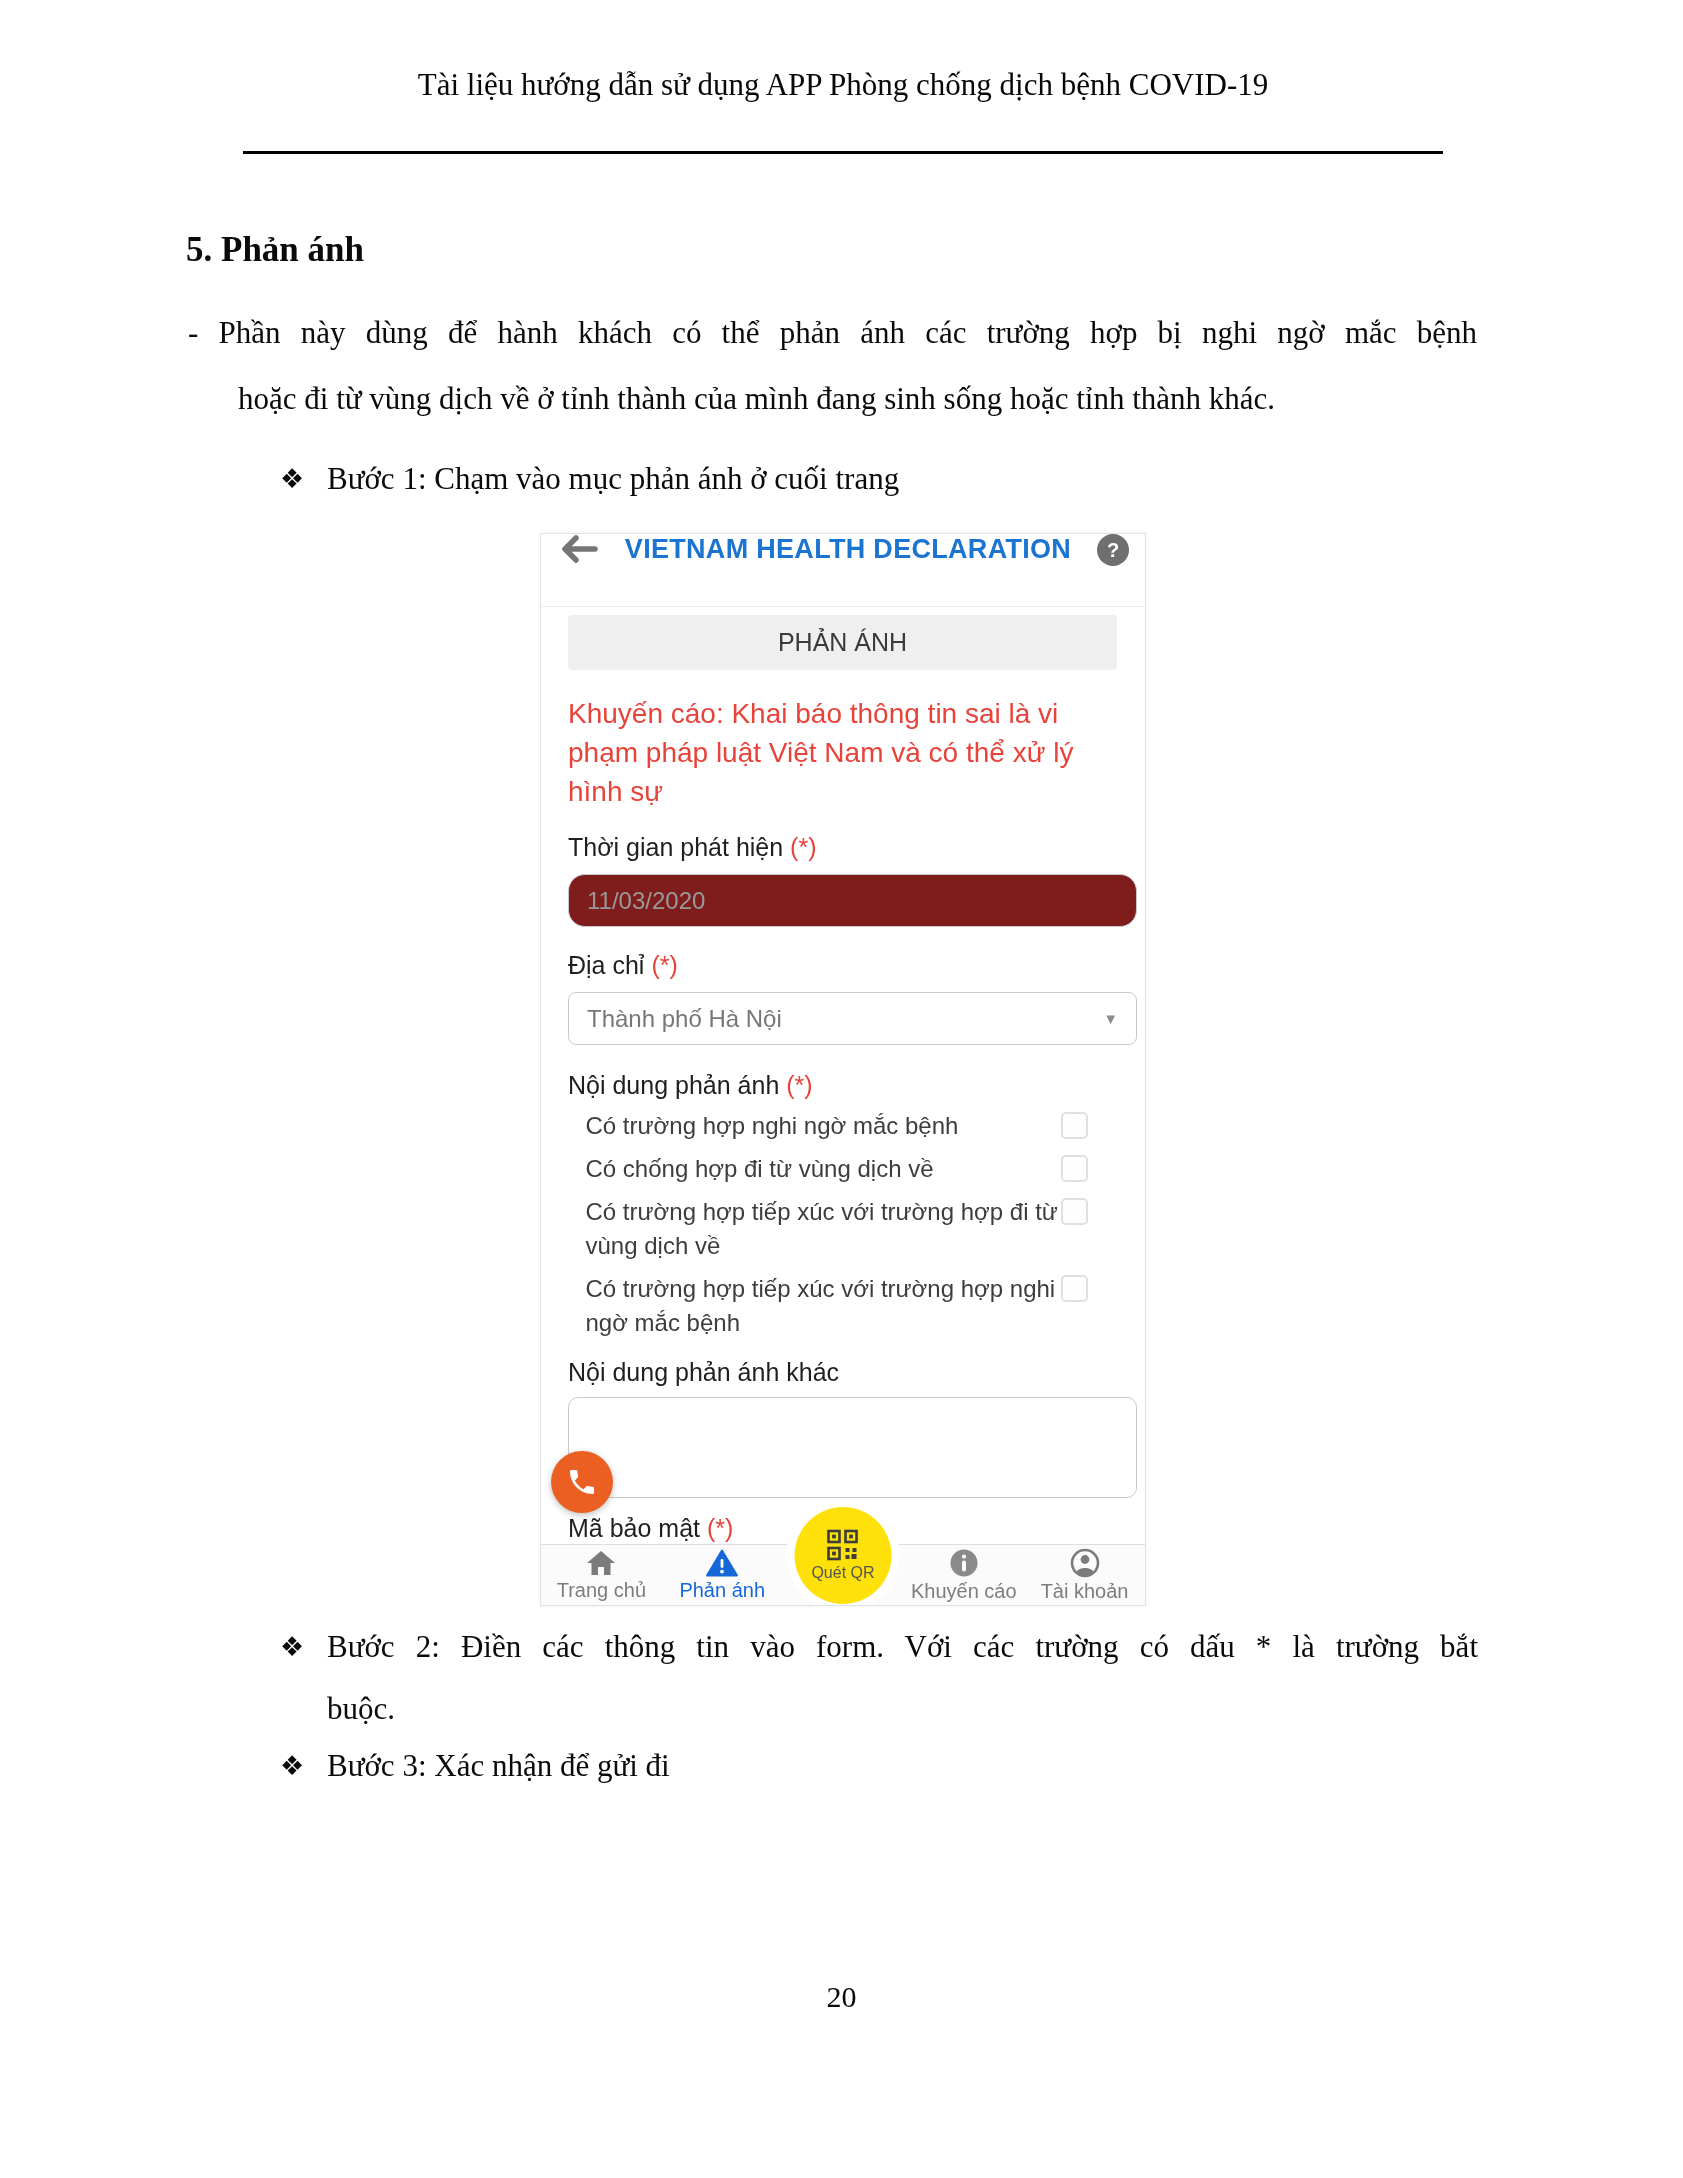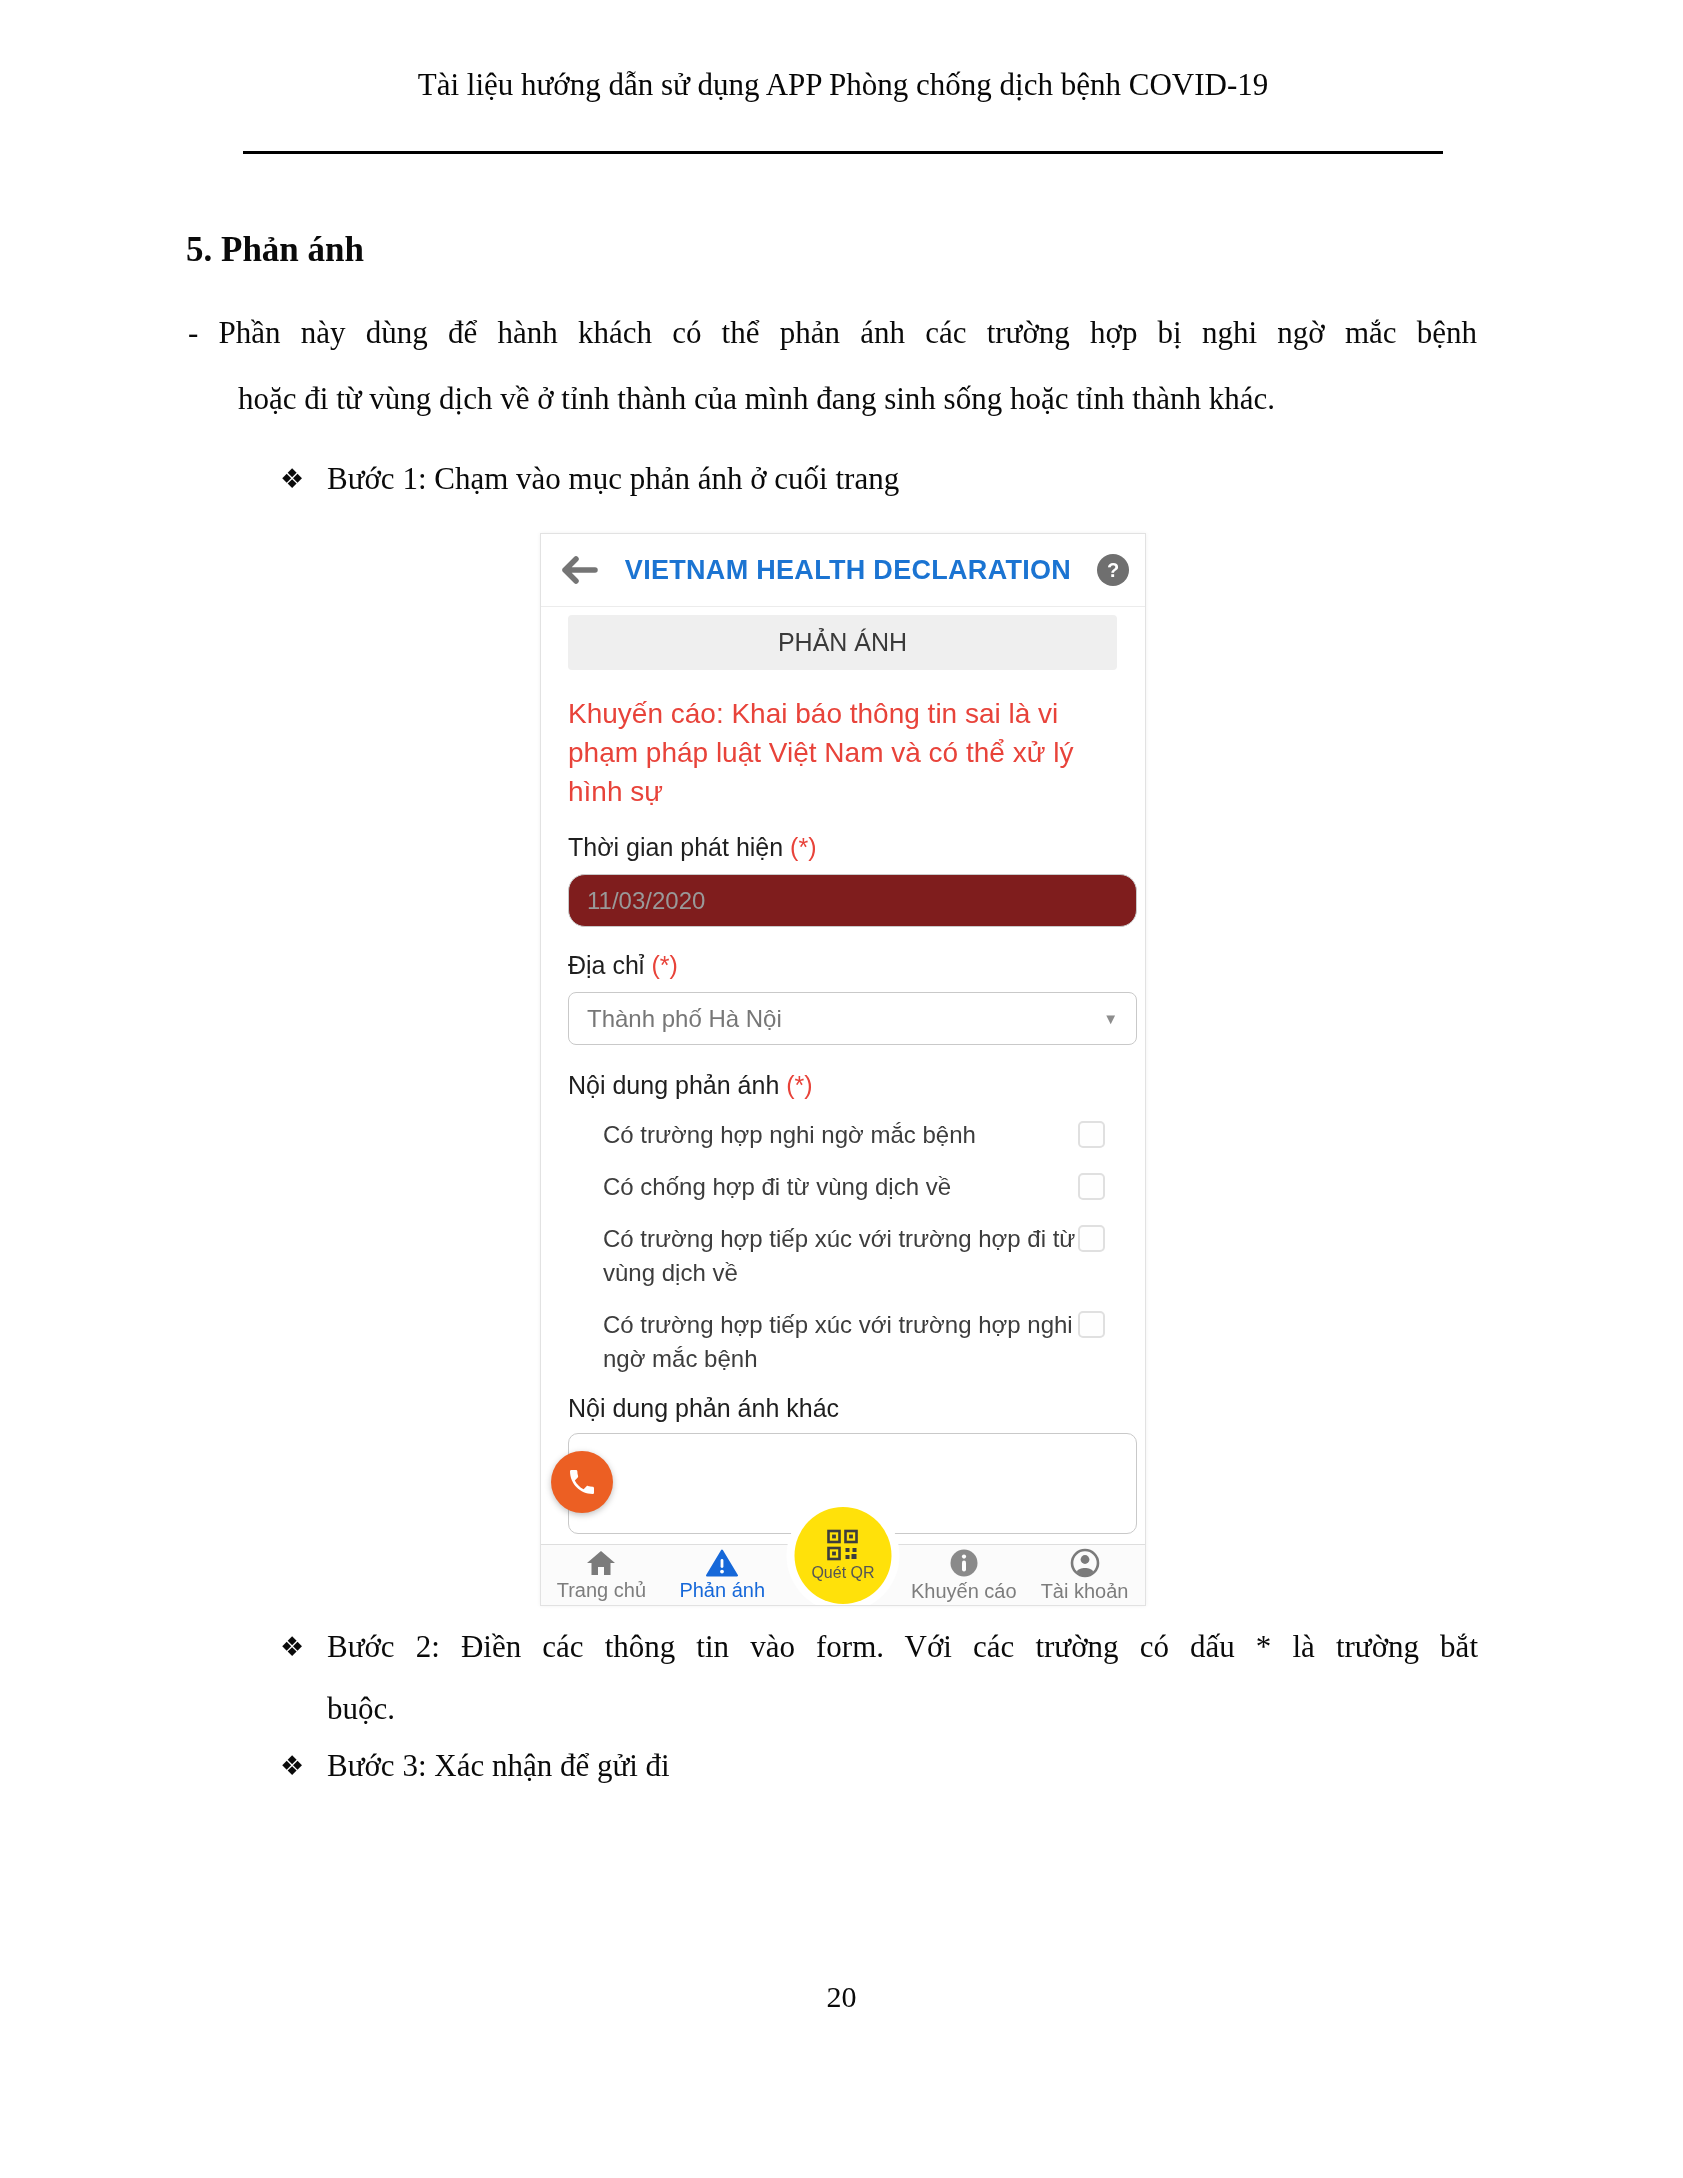--- a/index.html
+++ b/index.html
@@ -38,21 +38,21 @@
 
   
   .app {
     position:absolute; top:533px; left:540px; width:606px; height:1073px;
     background:#fff; border:1px solid #e2e2e2; box-shadow:0 0 4px rgba(0,0,0,.06);
     font-family:"Liberation Sans", sans-serif; color:#333;
     padding-left:27px; padding-right:8px; overflow:hidden;
   }
   .app-header {
     height:73px; margin:0 -8px 0 -27px; padding:0 16px 0 20px;
-    display:flex; align-items:center; border-bottom:1px solid #ececec;
+    display:flex; align-items:flex-start; border-bottom:1px solid #ececec;
     background:#fff;
   }
   .back-btn { width:38px; height:30px; cursor:pointer; flex:0 0 auto; }
   .app-title { flex:1; text-align:center; color:#1b74d2; font-weight:bold; font-size:27px; letter-spacing:0.3px; }
   .help-btn {
     flex:0 0 auto; width:32px; height:32px; border-radius:50%;
     background:#6f6f6f; color:#fff; font-weight:bold; font-size:20px;
     display:flex; align-items:center; justify-content:center;
   }
   .screen-title {
@@ -70,21 +70,21 @@
     margin-top:12px; height:53px; border:1.5px solid #c9c9c9; border-radius:17px;
     font-size:24px; color:#999; display:flex; align-items:center; padding:0 18px;
     background:#7f1d1d;
   }
   .select-input {
     margin-top:12px; height:53px; border:1.5px solid #c9c9c9; border-radius:8px;
     font-size:24px; color:#777; display:flex; align-items:center; padding:0 18px;
     justify-content:space-between; background:#fff;
   }
   .caret { font-size:15px; color:#8d8d8d; }
-  .cb-row { display:flex; justify-content:flex-end; align-items:flex-start; margin-top:18px; }
+  .cb-row { display:flex; justify-content:center; align-items:flex-start; margin-top:9px; }
   .cb-label { width:475px; font-size:24px; line-height:34px; color:#3d3d3d; }
   .cb-box {
     width:27px; height:27px; border:2px solid #e0e0e0; border-radius:5px;
     background:#fefefe; margin-right:32px; margin-top:3px; flex:0 0 auto;
   }
   .textarea {
     margin-top:10px; height:101px; border:1.5px solid #c9c9c9; border-radius:10px; background:#fff;
   }
   .captcha-row { margin-top:8px; display:flex; align-items:flex-start; position:relative; z-index:1; }
   .captcha-img {

